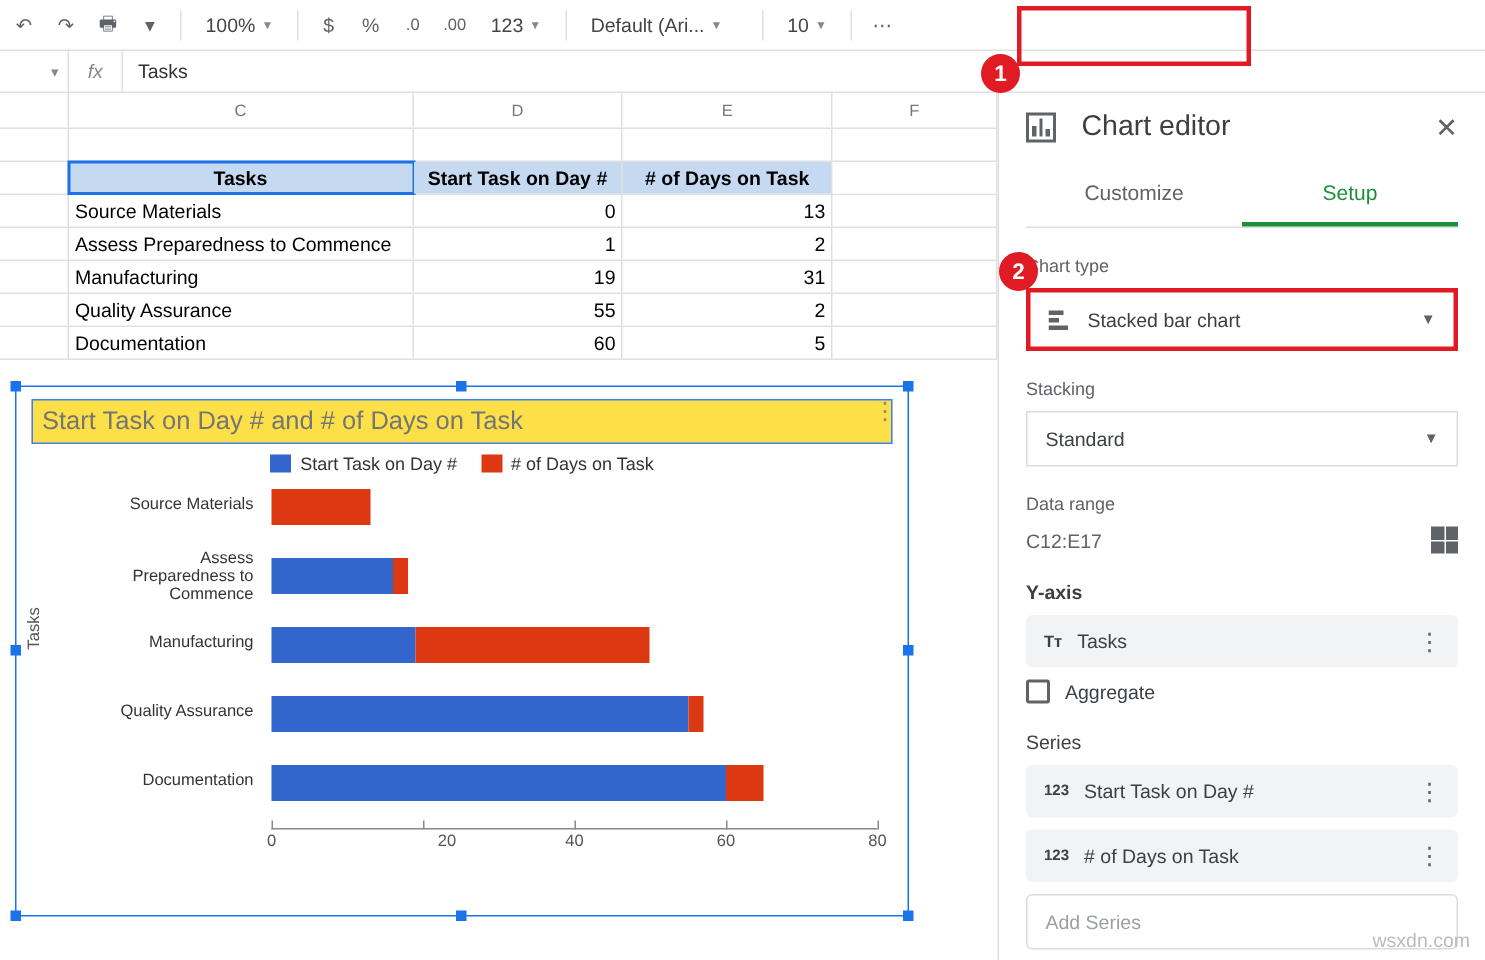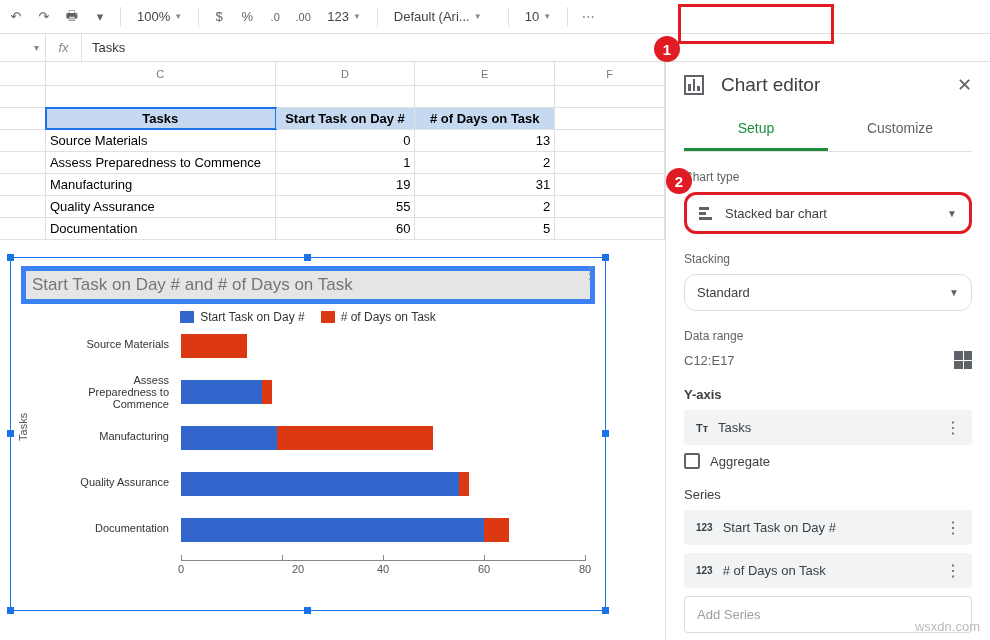--- a/index.html
+++ b/index.html
@@ -35,21 +35,21 @@
 .headerrow .cell:last-child { background: #fff; }
 .selborder { outline: 2px solid #1a73e8; outline-offset: -1px; }
 
 .chartobj { position: absolute; left: 10px; top: 195px; width: 596px; height: 354px; background: #fff; border: 1px solid #1a73e8; }
 .chartobj .handle { width: 7px; height: 7px; background: #1a73e8; position: absolute; }
 .h-tl{top:-4px;left:-4px}.h-tr{top:-4px;right:-4px}.h-bl{bottom:-4px;left:-4px}.h-br{bottom:-4px;right:-4px}
 .h-tm{top:-4px;left:50%;margin-left:-4px}.h-bm{bottom:-4px;left:50%;margin-left:-4px}
 .h-ml{left:-4px;top:50%;margin-top:-4px}.h-mr{right:-4px;top:50%;margin-top:-4px}
 .chartmenu { position: absolute; top: 6px; right: 6px; color: #888; cursor: pointer; font-size: 16px; letter-spacing: 1px; }
 
-.charttitle { margin: 8px 10px 6px 10px; border: 5px solid #3b82f6; padding: 4px 6px; font-size: 17px; color: #757575; background: #e5e5e5; }
+.charttitle { margin: 8px 10px 6px 10px; border: 1px solid #3b82f6; padding: 4px 6px; font-size: 17px; color: #757575; background: #fde047; }
 .legend { display: flex; justify-content: center; gap: 16px; font-size: 12px; color: #333; margin-bottom: 6px; }
 .legend .item { display: flex; align-items: center; gap: 6px; }
 .legend .sw { width: 14px; height: 12px; }
 .blue { background: #3366cc; } .red { background: #dc3912; }
 
 .plot { position: relative; margin: 0 10px 0 40px; height: 250px; }
 .ylabel { position: absolute; left: -34px; top: 50%; transform: rotate(-90deg) translateX(50%); transform-origin: left top; font-size: 11px; color: #555; }
 .barsarea { position: absolute; left: 130px; right: 10px; top: 0; bottom: 20px; }
 .barseg { position: absolute; top: 0; height: 24px; }
 .catlabel { position: absolute; left: 0; width: 124px; text-align: right; font-size: 11px; color: #333; padding-right: 6px; }
@@ -64,21 +64,21 @@
 .redbox1 { position: absolute; left: 678px; top: 4px; width: 156px; height: 40px; border: 3px solid #e01b24; background: transparent; pointer-events: none; }
 .circ { position: absolute; width: 26px; height: 26px; border-radius: 50%; background: #e01b24; color: #fff; display: flex; align-items: center; justify-content: center; font-weight: bold; font-size: 15px; }
 .circ1 { left: 654px; top: 36px; } .circ2 { left: 666px; top: 168px; }
 
 .tabs { display: flex; border-bottom: 1px solid #e0e0e0; margin-top: 4px; }
 .tabs .tab { flex: 1; text-align: center; padding: 12px 0; font-size: 14px; color: #5f6368; cursor: pointer; }
 .tabs .tab.active { color: #1e8e3e; border-bottom: 3px solid #1e8e3e; font-weight: 500; }
 
 .section { margin-top: 18px; }
 .section .label { font-size: 12px; color: #5f6368; margin-bottom: 8px; }
-.select { border: 1px solid #dadce0; border-radius: 12px; padding: 10px 12px; display: flex; align-items: center; justify-content: space-between; font-size: 13px; color: #3c4043; cursor: pointer; }
+.select { border: 1px solid #dadce0; border-radius: 0; padding: 10px 12px; display: flex; align-items: center; justify-content: space-between; font-size: 13px; color: #3c4043; cursor: pointer; }
 .select .left { display: flex; align-items: center; gap: 10px; }
 .redbox2 { border: 3px solid #e01b24 !important; }
 .datarange { display: flex; align-items: center; justify-content: space-between; font-size: 13px; color: #5f6368; }
 .datarange .gridicon { width: 18px; height: 18px; display: grid; grid-template-columns: 1fr 1fr; grid-template-rows: 1fr 1fr; gap: 1px; }
 .datarange .gridicon span { background: #5f6368; }
 
 .axis-item { background: #f1f3f4; border-radius: 4px; padding: 10px 12px; display: flex; align-items: center; gap: 10px; font-size: 13px; color: #3c4043; margin-bottom: 8px; position: relative; }
 .axis-item .more { position: absolute; right: 10px; color: #5f6368; font-size: 16px; letter-spacing: 1px; }
 .checkbox { width: 16px; height: 16px; border: 2px solid #5f6368; border-radius: 2px; display: inline-block; }
 .aggrow { display: flex; align-items: center; gap: 10px; font-size: 13px; color: #3c4043; margin-top: 4px; }
@@ -256,22 +256,22 @@
         <div class="chartglyph">
             <span style="height:60%"></span>
             <span style="height:100%"></span>
             <span style="height:40%"></span>
           </div>
         <span>Chart editor</span>
       </div>
       <div style="font-size:18px;color:#5f6368;cursor:pointer">✕</div>
     </div>
     <div class="tabs">
+      <div class="tab">Customize</div>
       <div class="tab active">Setup</div>
-      <div class="tab">Customize</div>
     </div>
 
     <div class="section">
       <div class="label">Chart type</div>
       <div class="select redbox2">
         <div class="left">
           <svg class="sicon" viewBox="0 0 16 16">
               <rect x="0" y="2" width="10" height="3" fill="#5f6368"></rect>
               <rect x="0" y="7" width="7" height="3" fill="#5f6368"></rect>
               <rect x="0" y="12" width="13" height="3" fill="#5f6368"></rect>

